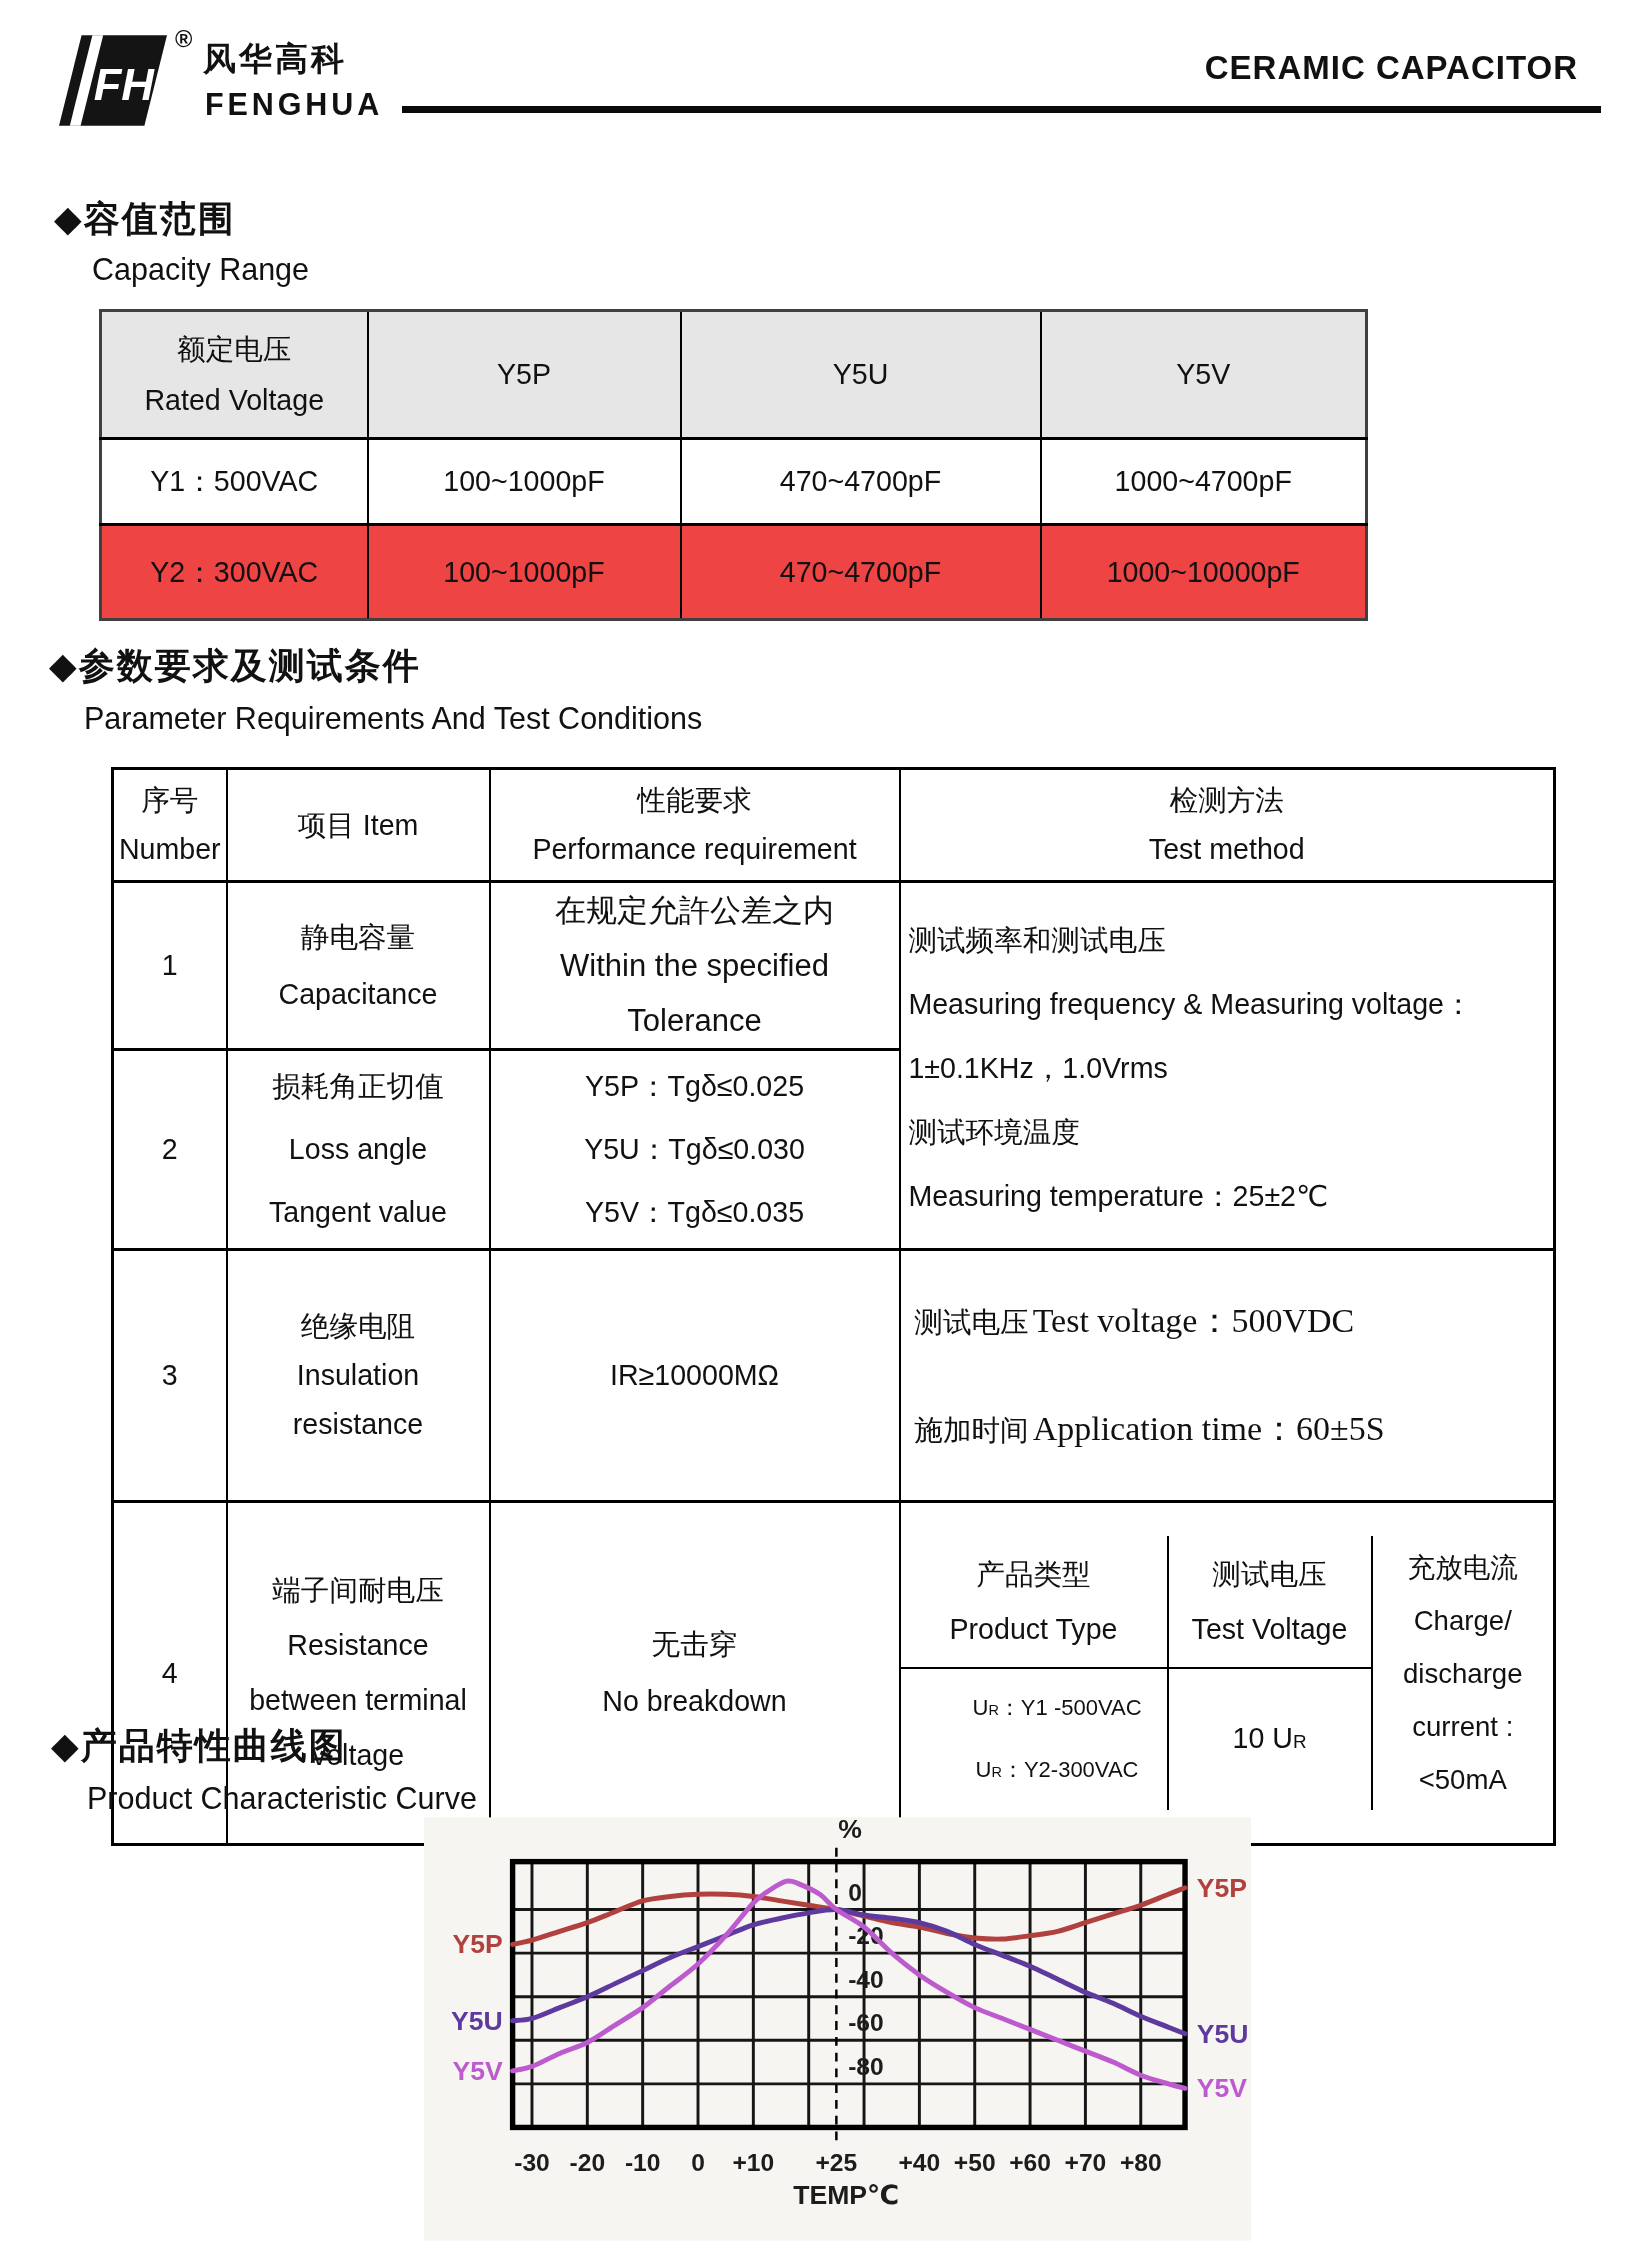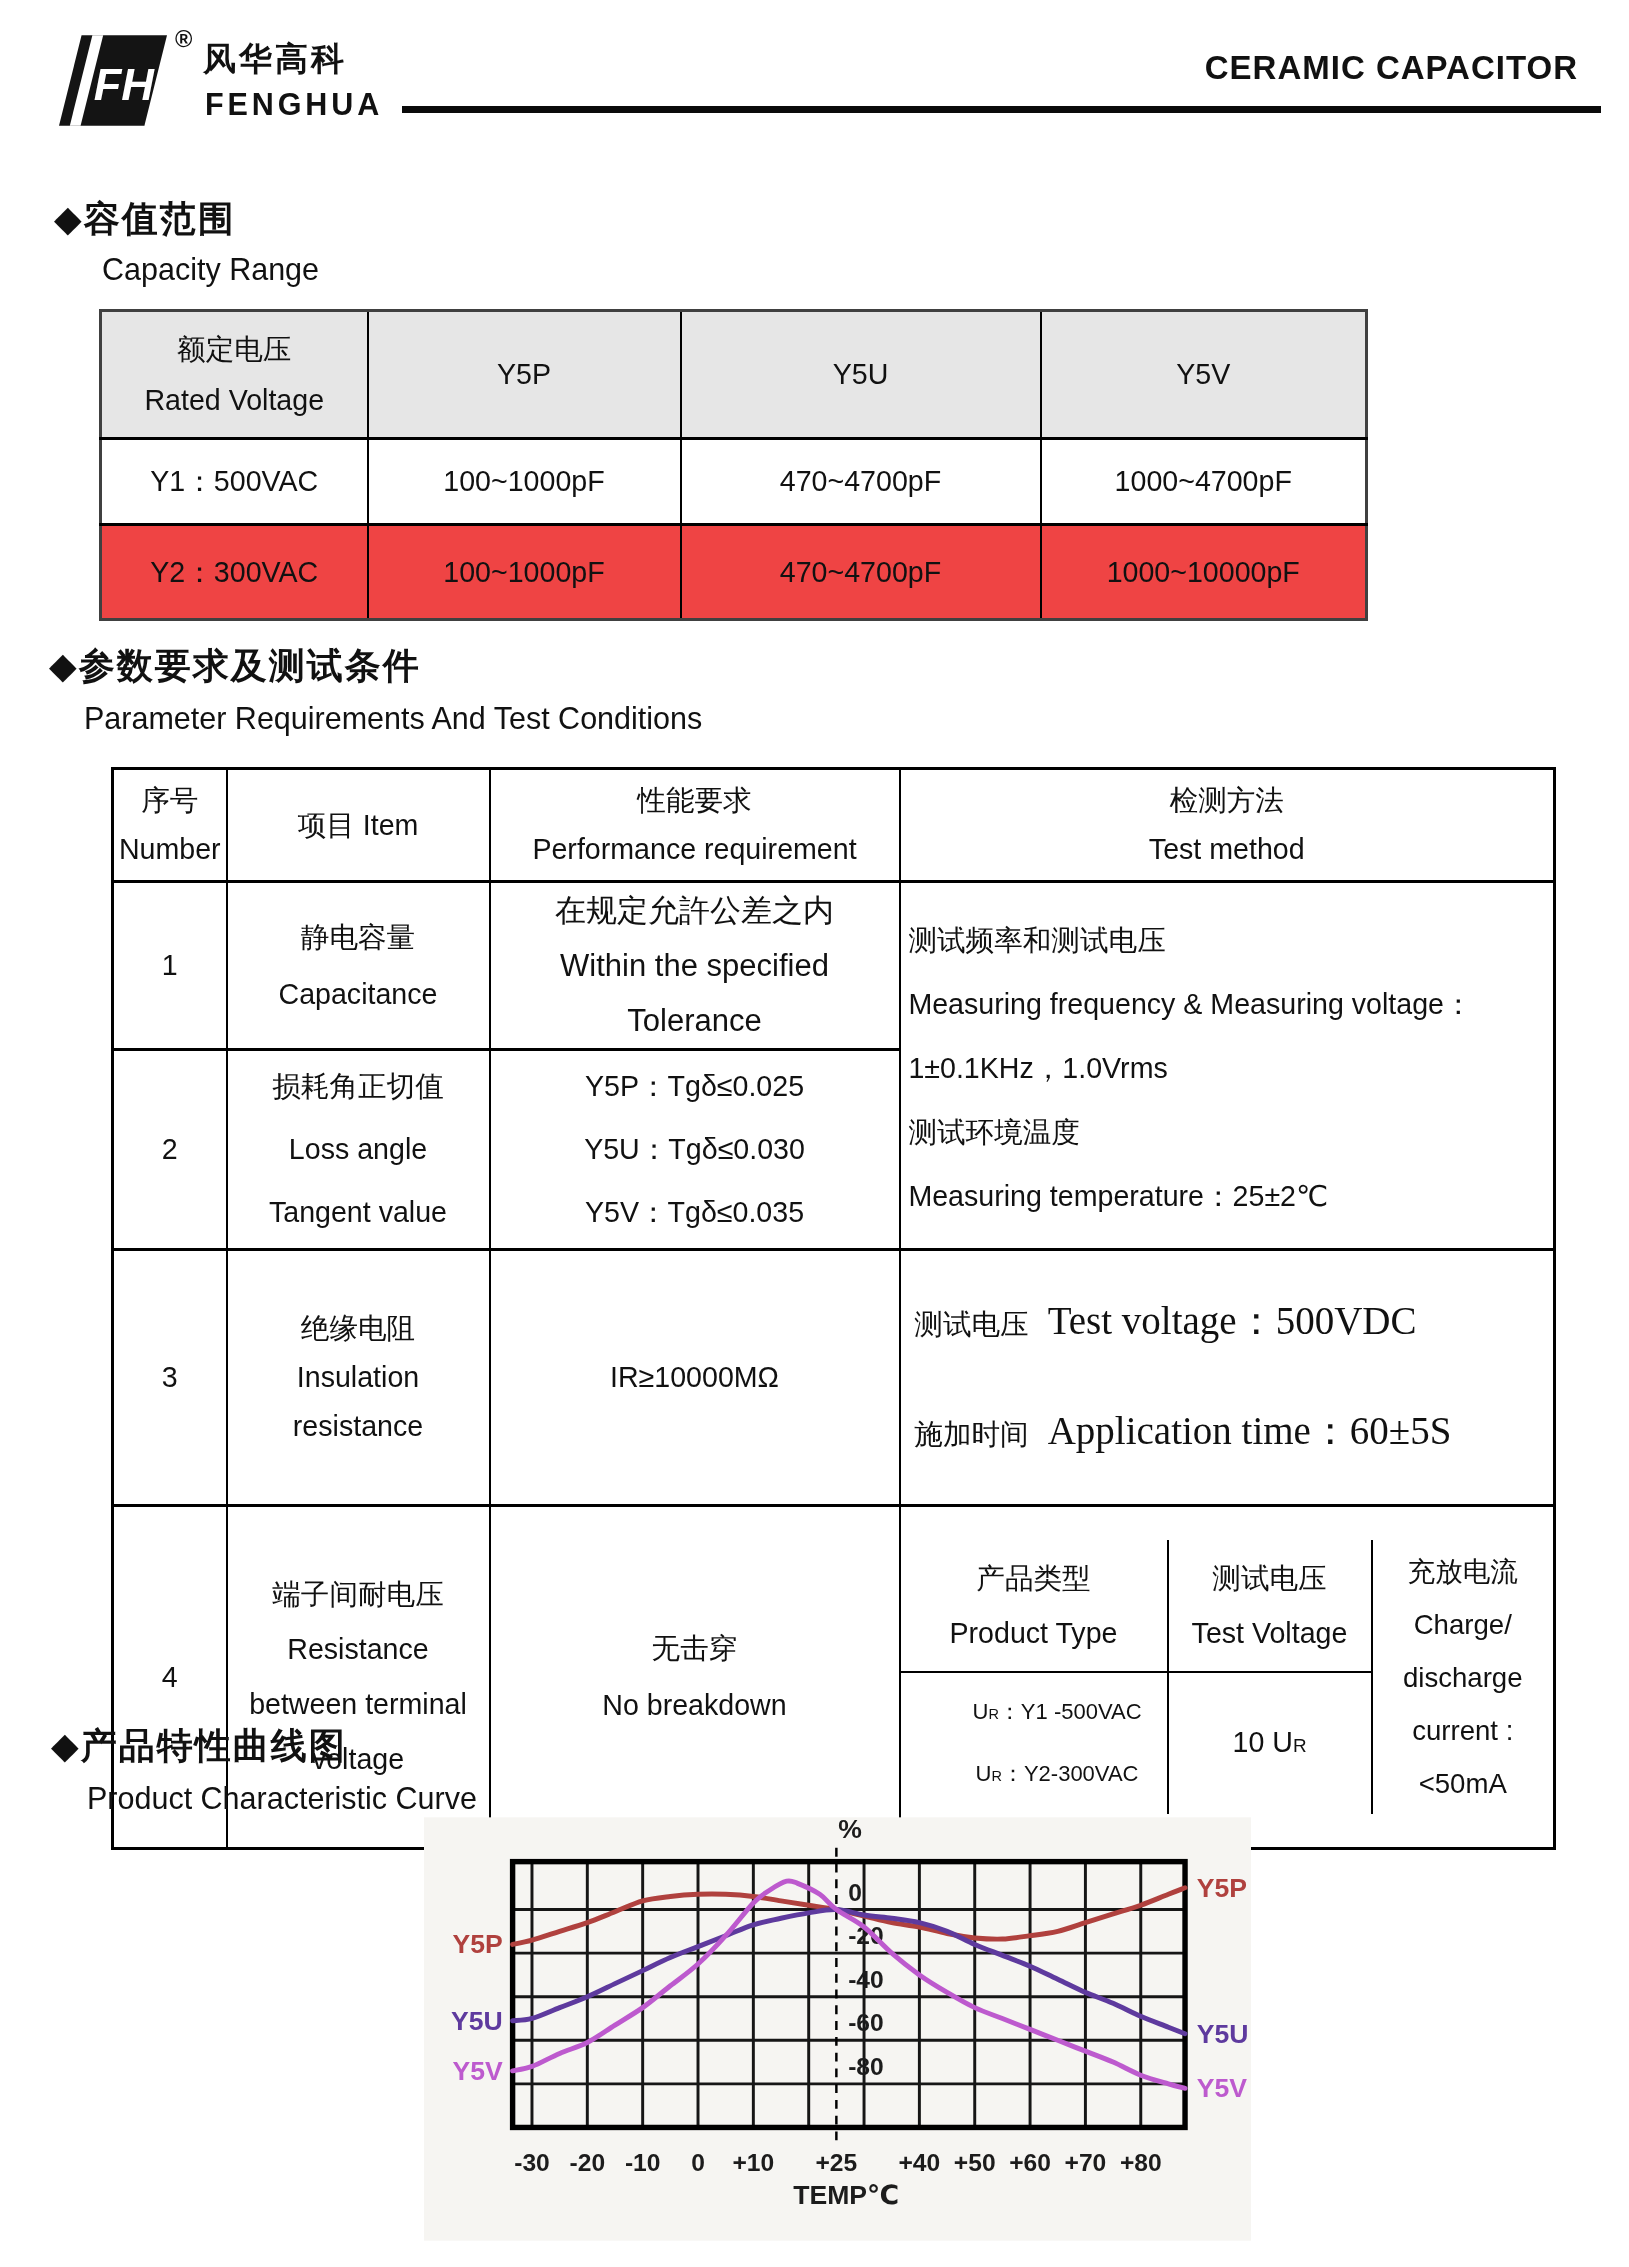--- a/index.html
+++ b/index.html
@@ -15,21 +15,21 @@
   #logo-mark{left:59px;top:35px;width:108px;height:91px;}
   #reg-mark{left:175px;top:25.6px;font-size:23.6px;font-weight:bold;}
   #brand-cn{left:203px;top:37px;font-size:33px;font-weight:700;letter-spacing:3px;}
   #brand-en{left:205px;top:87px;font-size:30.5px;font-weight:700;letter-spacing:3.9px;}
   #doc-title{right:51px;top:49px;font-size:33px;font-weight:700;letter-spacing:1px;}
   #header-rule{left:402px;top:106px;width:1199px;height:6.9px;background:#0a0a0a;}
 
   
   .secCN{font-size:36px;font-weight:600;letter-spacing:2px;white-space:nowrap;}
   .secEN{font-size:30.5px;font-weight:400;white-space:nowrap;}
-  #s1cn{left:54px;top:195px;} #s1en{left:102px;top:252px;}
+  #s1cn{left:54px;top:195px;} #s1en{left:92px;top:252px;}
   #s2cn{left:49px;top:642px;} #s2en{left:84px;top:701px;}
   #s3cn{left:51px;top:1722px;} #s3en{left:87px;top:1781px;}
 
   
   table{border-collapse:collapse;table-layout:fixed;background:#fff;}
   td{border:2px solid #000;text-align:center;vertical-align:middle;
      font-size:28.6px;color:#111;padding:0;white-space:pre-line;}
 
   #t1{left:99px;top:309px;width:1266px;border:3px solid #404040;}
   #t1 td{height:83px;}
@@ -42,21 +42,21 @@
   #t2 tr.r1 td{height:160px;}
   #t2 tr.r2 td{height:197px;border-top:3px solid #000;}
   #t2 tr.r3 td{height:149px;border-top:3px solid #000;}
   #t2 tr.r4 td{height:274px;border-top:3px solid #000;}
   .lh50{line-height:49px;} .lh56{line-height:55px;} .lh58{line-height:57px;}
   .lh64{line-height:63px;}
   .perf1{font-size:31px;line-height:55px;}
   .testmerged{text-align:left;padding:5.9px 3.9px 0 7.9px;line-height:64px;font-size:28.6px;vertical-align:middle;}
   .test3{text-align:left;padding-left:13.8px;}
   .test3 .tline{line-height:73px;}
-  .ser{font-family:"Liberation Serif","DejaVu Serif",serif;margin-left:19px;font-size:39px;}
+  .ser{font-family:"Liberation Serif","DejaVu Serif",serif;margin-left:4px;font-size:34px;}
   .serCN{font-size:28.6px;}
   .p0{padding:0;vertical-align:top;}
   .r4grid{display:grid;grid-template-columns:268px 204px auto;grid-template-rows:133px auto;
           width:100%;height:274px;}
   .ncell{display:flex;flex-direction:column;align-items:center;justify-content:center;
          white-space:pre-line;font-size:28.6px;line-height:55px;}
   .nbr{border-right:2px solid #000;} .nbb{border-bottom:2px solid #000;}
   .charge{grid-column:3;grid-row:1 / 3;line-height:53px;font-size:27.6px;}
   .urcell{font-size:22px;line-height:59px;padding-left:47px;}
   .rsub{font-size:0.66em;letter-spacing:0;}

